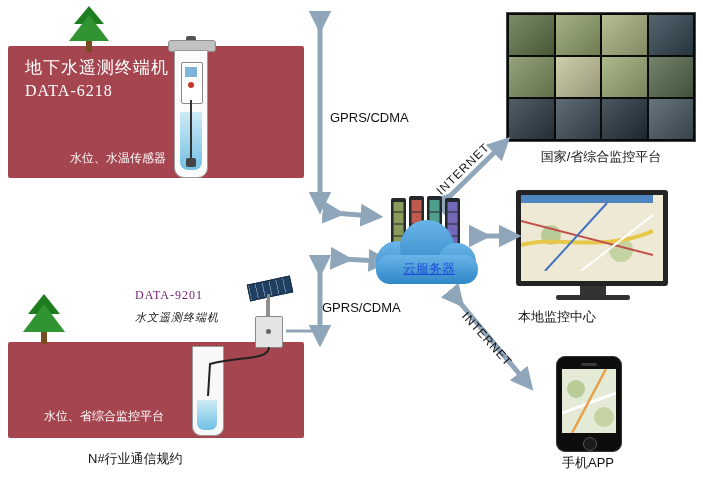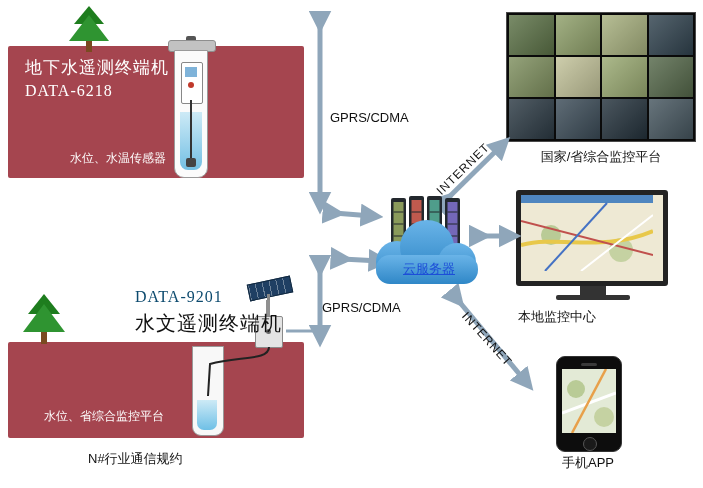--- a/index.html
+++ b/index.html
@@ -13,22 +13,22 @@
   .ground{position:absolute;background:var(--ground,#a5454f);z-index:1;border-radius:2px;}
   .ground1{left:8px;top:46px;width:296px;height:132px;}
   .ground2{left:8px;top:342px;width:296px;height:96px;}
   
   .t{position:absolute;z-index:5;white-space:nowrap;}
   .cjk{font-family:"Liberation Serif",serif;margin-left:9px;}
   .title1{left:16px;top:56px;font-size:17px;color:#fff;letter-spacing:1px;}
   .model1{left:16px;top:82px;font-size:16px;color:#fff;letter-spacing:1px;}
   .sensor1{left:70px;top:150px;font-size:12px;color:#fff;}
   .site1{left:86px;top:185px;font-size:13px;color:#111;}
-  .model2{left:126px;top:288px;font-size:16px;color:#0c4a6e;letter-spacing:1px;}
-  .title2{left:126px;top:310px;font-size:20px;color:#111;letter-spacing:1px;}
+  .model2{left:126px;top:288px;font-size:12px;color:#701a75;letter-spacing:1px;}
+  .title2{left:126px;top:310px;font-size:11px;color:#111;letter-spacing:1px;font-style:italic;}
   .sensor2{left:44px;top:408px;font-size:12px;color:#fff;}
   .site2{left:88px;top:450px;font-size:13px;color:#111;}
   .gprs-top{left:330px;top:110px;font-size:13px;color:#111;}
   .protocol{left:278px;top:232px;font-size:13px;color:#111;}
   .gprs-bottom{left:322px;top:300px;font-size:13px;color:#111;}
   .inet{font-size:12px;color:#111;letter-spacing:1px;width:70px;text-align:center;}
   .inet-top{left:428px;top:162px;transform:rotate(-44deg);}
   .inet-bottom{left:452px;top:332px;transform:rotate(48deg);}
   .cloud-label{left:396px;top:260px;width:66px;text-align:center;font-size:13px;color:#1d4ed8;z-index:6;text-decoration:underline;}
   .wall-label{left:506px;top:148px;width:190px;text-align:center;font-size:13px;color:#111;}

